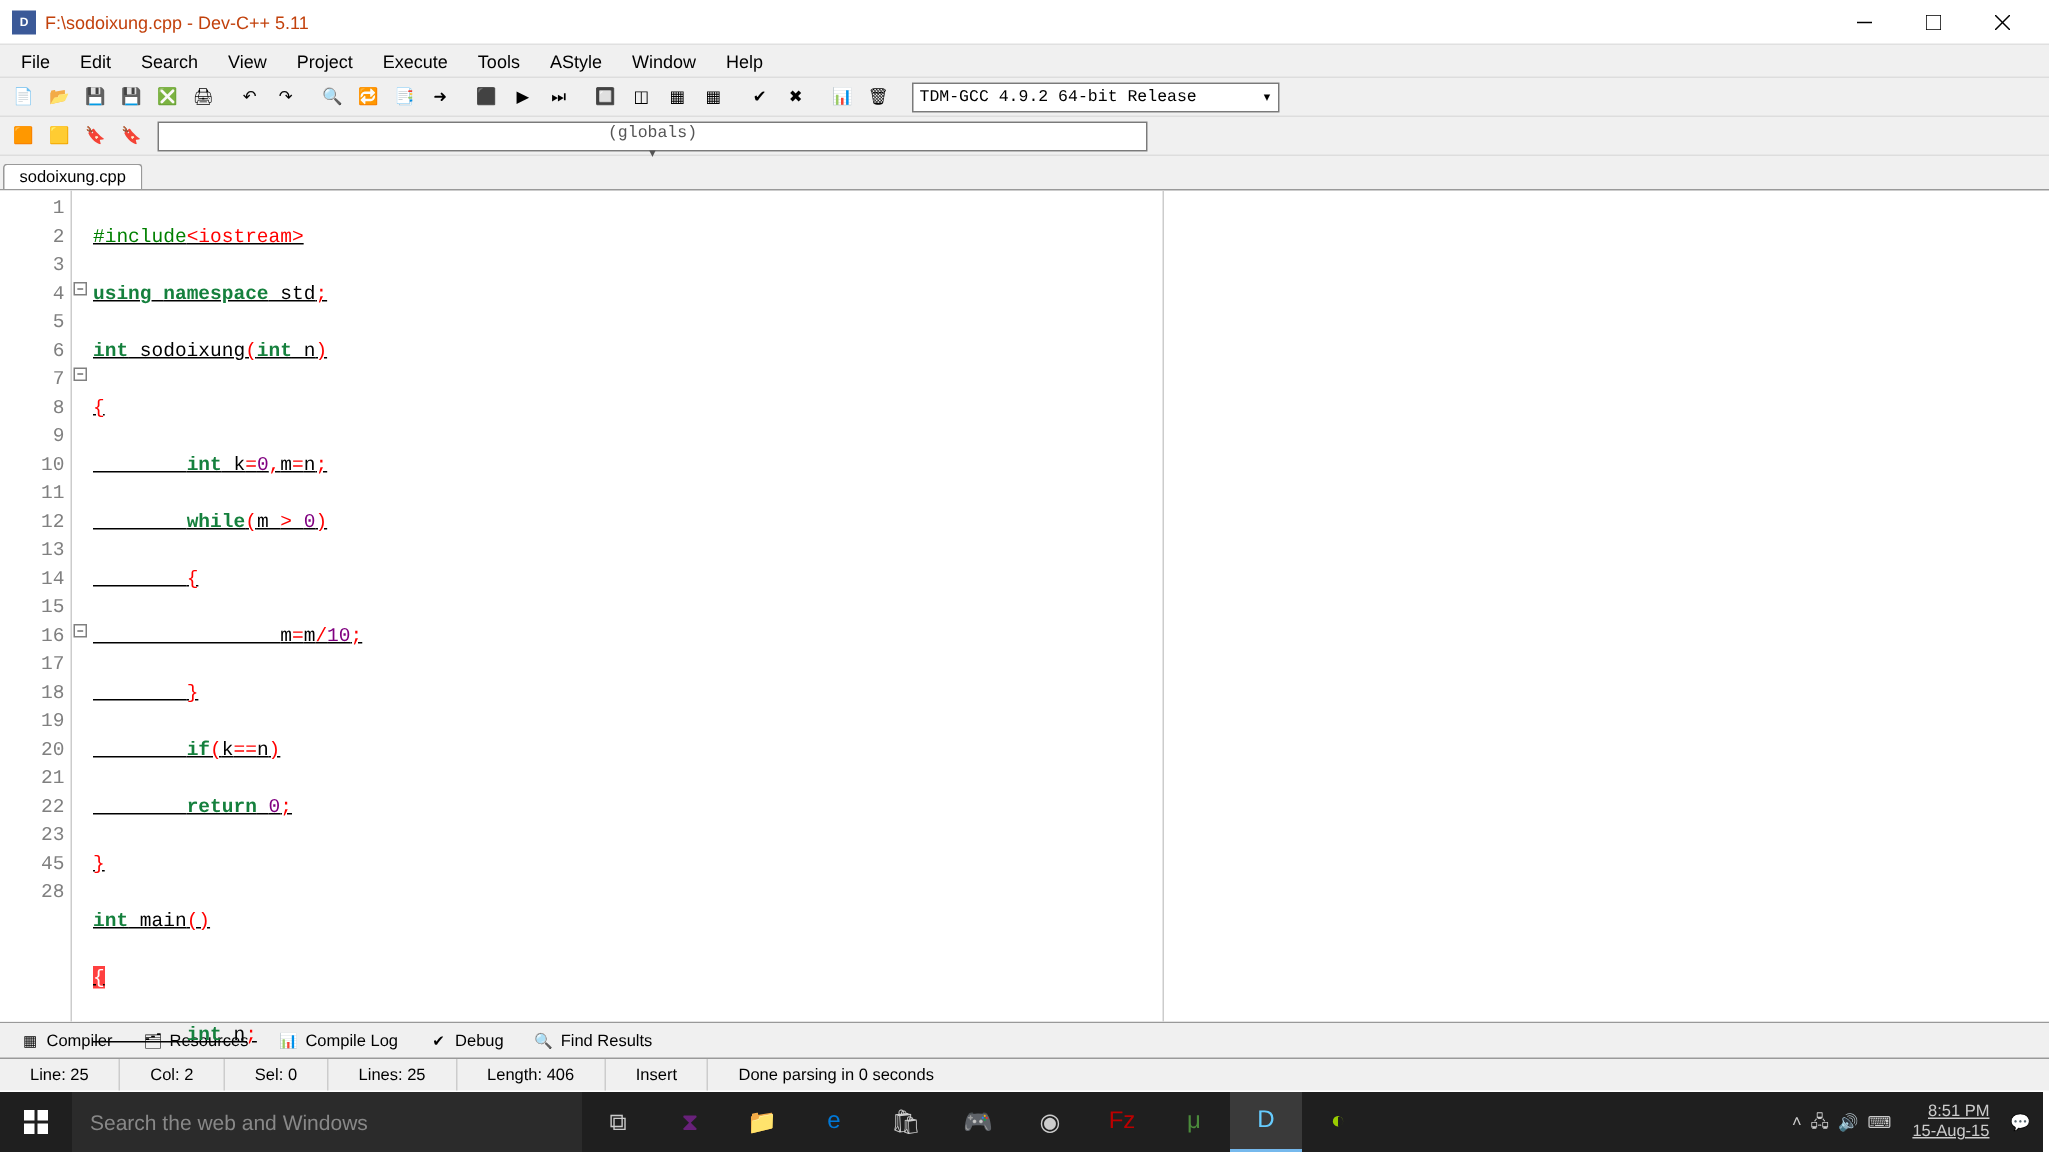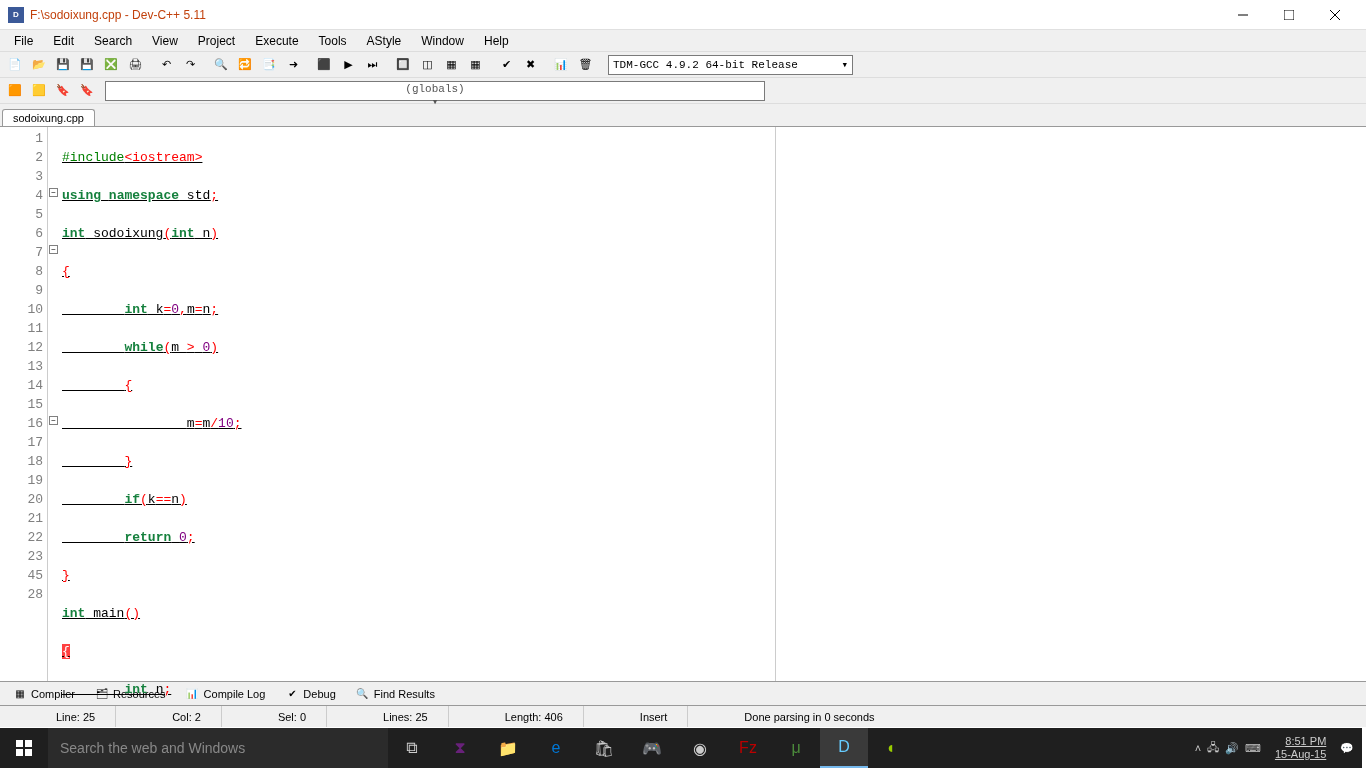--- a/index.html
+++ b/index.html
@@ -30,21 +30,21 @@
 .kw { font-weight: bold; color: #15803d; }
 .pp { color: #008000; }
 .op { color: #ff0000; }
 .num { color: #800080; }
 .brace { color: #ff0000; }
 .minimap-border { position:absolute; right:590px; top:0; bottom:0; width:1px; background:#ccc; }
 .bottom-tabs { height: 24px; background: #f0f0f0; border-top: 1px solid #999; display: flex; align-items: center; padding: 0 4px; gap: 2px; }
 .btab { padding: 2px 8px; display: flex; align-items: center; gap: 4px; font-size: 11px; border: 1px solid transparent; }
 .bicon { width: 14px; height: 14px; display:inline-flex; align-items:center; justify-content:center; font-size:10px; }
 .status-bar { height: 22px; background: #f0f0f0; border-top: 1px solid #999; display: flex; align-items: center; font-size: 11px; }
-.status-cell { padding: 0 20px; border-right: 1px solid #ccc; height: 100%; display: flex; align-items: center; margin-left: 36px; }
+.status-cell { padding: 0 20px; border-right: 1px solid #ccc; height: 100%; display: flex; align-items: center; }
 .taskbar { position: absolute; bottom: 0; left: 0; right: 4px; height: 40px; background: #1f1f1f; display: flex; align-items: center; color: #ccc; }
 .start-btn { width: 48px; height: 40px; display: flex; align-items: center; justify-content: center; }
 .search-box { height: 40px; width: 340px; background: #2b2b2b; display: flex; align-items: center; padding: 0 12px; color: #888; font-size: 14px; }
 .task-icons { display: flex; height: 40px; align-items:center; }
 .task-icon { width: 48px; height: 40px; display: flex; align-items: center; justify-content: center; font-size: 16px; }
 .task-icon.active { border-bottom: 2px solid #76b9ed; background:#3a3a3a; }
 .tray { margin-left: auto; display: flex; align-items: center; gap: 6px; padding: 0 8px; font-size: 11px; }
 .tray-time { text-align: right; line-height: 13px; padding: 0 8px; text-decoration: underline; }
 svg { display:block; }
 </style>

